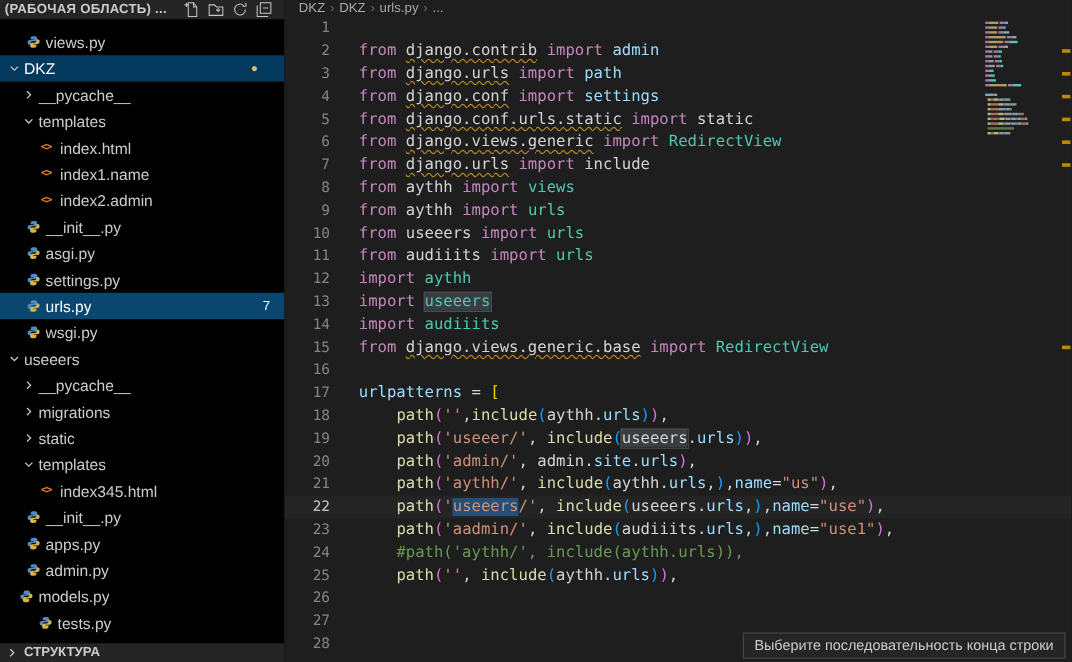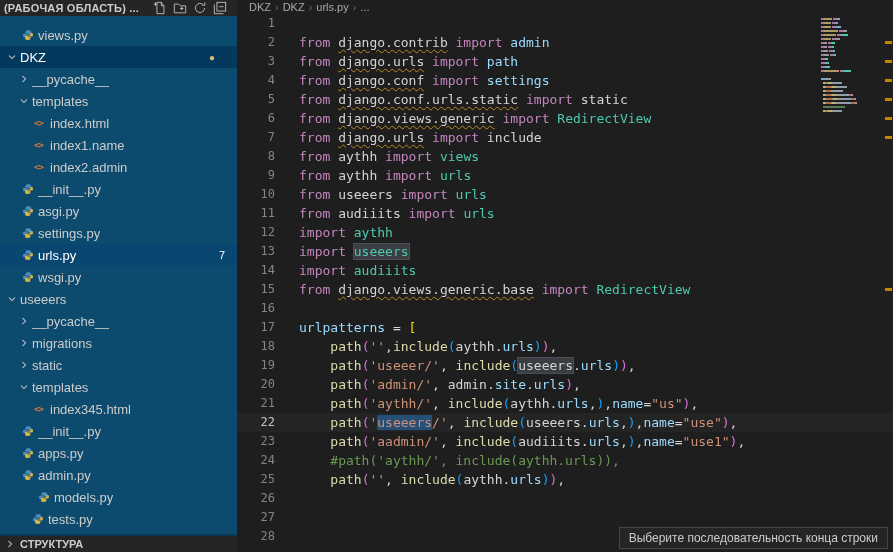--- a/index.html
+++ b/index.html
@@ -6,21 +6,21 @@
   html,body { margin:0; padding:0; }
   body {
     width:893px; height:552px; overflow:hidden;
     background:#1e1e1e; color:#cccccc;
     font-family:"Liberation Sans", sans-serif;
     position:relative;
   }
   .app { display:flex; width:893px; height:552px; }
 
   
-  .sidebar { width:237px; flex:none; background:#0c4a6e; position:relative; overflow:hidden; }
+  .sidebar { width:237px; flex:none; background:#000000; position:relative; overflow:hidden; }
   .sb-header {
     position:absolute; top:0; left:0; right:0; height:16px; z-index:3;
     background:#252526; display:flex; align-items:center; padding:0 4px;
   }
   .sb-header .title {
     flex:1; font-size:11px; font-weight:bold; color:#cccccc;
     white-space:nowrap; overflow:hidden; letter-spacing:.2px;
   }
   .sb-actions { display:flex; gap:6px; align-items:center; padding-right:6px; }
   .sb-actions svg { width:14px; height:14px; display:block; cursor:pointer; }
@@ -311,21 +311,21 @@
         <div class="row" style="padding-left: 18px;">
           <span class="spacer"></span>
           <span class="ficon">
             <svg viewBox="0 0 16 16">
               <path fill="#4e8cc2" d="M7.8 1.5c-2.3 0-3 1-3 2.2v1.6h3.3v.6H3.6c-1.3 0-2.3 1-2.3 2.6s1 2.6 2.3 2.6h1.2V9.4c0-1.2 1-2.1 2.2-2.1h3c1 0 1.9-.8 1.9-1.9V3.7c0-1.2-.9-2.2-2.1-2.2z"></path>
               <path fill="#d8b444" d="M8.2 14.5c2.3 0 3-1 3-2.2v-1.6H7.9v-.6h4.5c1.3 0 2.3-1 2.3-2.6s-1-2.6-2.3-2.6h-1.2v1.7c0 1.2-1 2.1-2.2 2.1H6c-1 0-1.9.8-1.9 1.9v1.7c0 1.2.9 2.2 2.1 2.2z"></path>
             </svg>
           </span>
           <span class="label">admin.py</span>
         </div>
-        <div class="row" style="padding-left: 34px;">
+        <div class="row" style="padding-left: 12px;">
           <span class="spacer"></span>
           <span class="ficon">
             <svg viewBox="0 0 16 16">
               <path fill="#4e8cc2" d="M7.8 1.5c-2.3 0-3 1-3 2.2v1.6h3.3v.6H3.6c-1.3 0-2.3 1-2.3 2.6s1 2.6 2.3 2.6h1.2V9.4c0-1.2 1-2.1 2.2-2.1h3c1 0 1.9-.8 1.9-1.9V3.7c0-1.2-.9-2.2-2.1-2.2z"></path>
               <path fill="#d8b444" d="M8.2 14.5c2.3 0 3-1 3-2.2v-1.6H7.9v-.6h4.5c1.3 0 2.3-1 2.3-2.6s-1-2.6-2.3-2.6h-1.2v1.7c0 1.2-1 2.1-2.2 2.1H6c-1 0-1.9.8-1.9 1.9v1.7c0 1.2.9 2.2 2.1 2.2z"></path>
             </svg>
           </span>
           <span class="label">models.py</span>
         </div>
         <div class="row" style="padding-left: 28px;">

